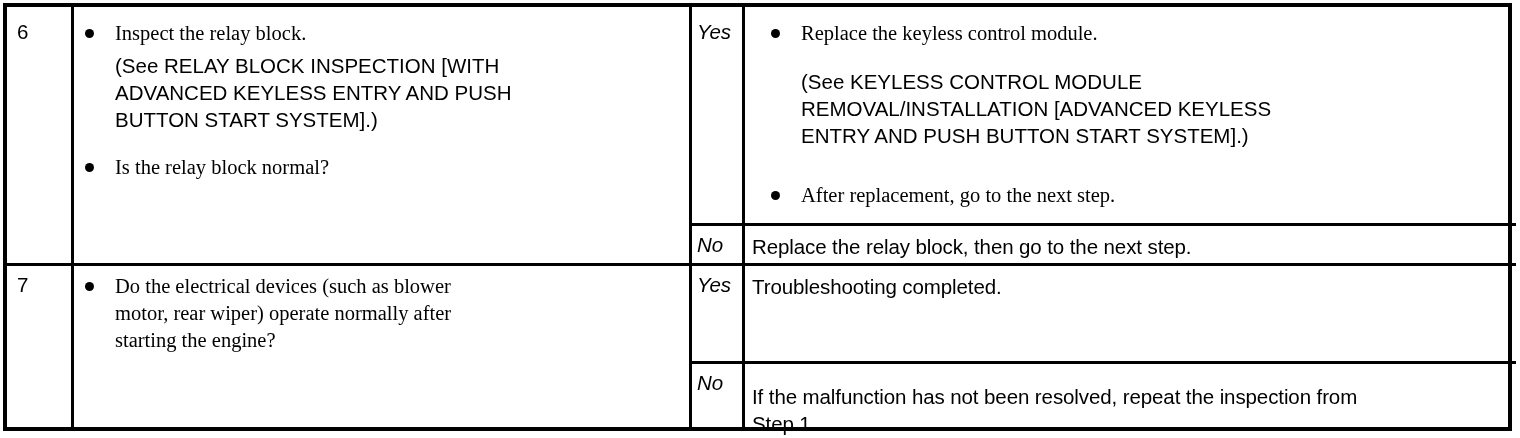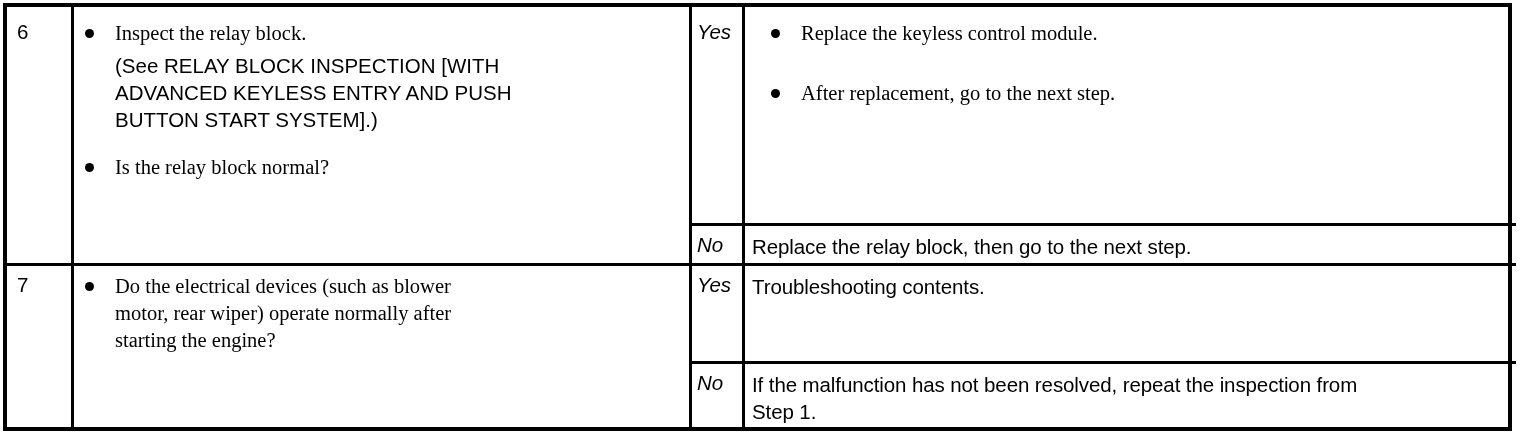--- a/index.html
+++ b/index.html
@@ -127,20 +127,23 @@
         </div>
       </div>
 
       <div class="cell yn" style="left:690px; top:13px; width:48px;">Yes</div>
 
       <div class="blk" style="left:749px; top:13px; width:745px;">
         <div class="bullet-row" style="padding-left:45px;">
           <span class="dot" style="left:15px;"></span>
           <span class="btext plain">Replace the keyless control module.</span>
         </div>
+        <div class="para plain" style="margin-top:21px; margin-left:45px;">(See KEYLESS CONTROL MODULE
+REMOVAL/INSTALLATION [ADVANCED KEYLESS
+ENTRY AND PUSH BUTTON START SYSTEM].)</div>
         <div class="bullet-row" style="margin-top:33px; padding-left:45px;">
           <span class="dot" style="left:15px;"></span>
           <span class="btext plain">After replacement, go to the next step.</span>
         </div>
       </div>
 
       <div class="cell yn" style="left:690px; top:226px; width:48px;">No</div>
       <div class="cell plain" style="left:745px; top:226px; width:755px;">Replace the relay block, then go to the next step.</div>
 
       <div class="cell step-num" style="left:10px; top:266px; width:50px;">7</div>
@@ -148,21 +151,21 @@
       <div class="blk" style="left:78px; top:266px; width:595px;">
         <div class="bullet-row">
           <span class="dot"></span>
           <span class="btext plain">Do the electrical devices (such as blower
 motor, rear wiper) operate normally after
 starting the engine?</span>
         </div>
       </div>
 
       <div class="cell yn" style="left:690px; top:266px; width:48px;">Yes</div>
-      <div class="cell plain" style="left:745px; top:266px; width:755px;">Troubleshooting contents.</div>
+      <div class="cell plain" style="left:745px; top:266px; width:755px;">Troubleshooting completed.</div>
 
       <div class="cell yn" style="left:690px; top:364px; width:48px;">No</div>
-      <div class="cell plain nowrapline" style="left:745px; top:364px; width:760px;">If the malfunction has not been resolved, repeat the inspection from
+      <div class="cell plain nowrapline" style="left:745px; top:376px; width:760px;">If the malfunction has not been resolved, repeat the inspection from
 Step 1.</div>
 
     </div>
   </div>
 </div>
 
 </body></html>

